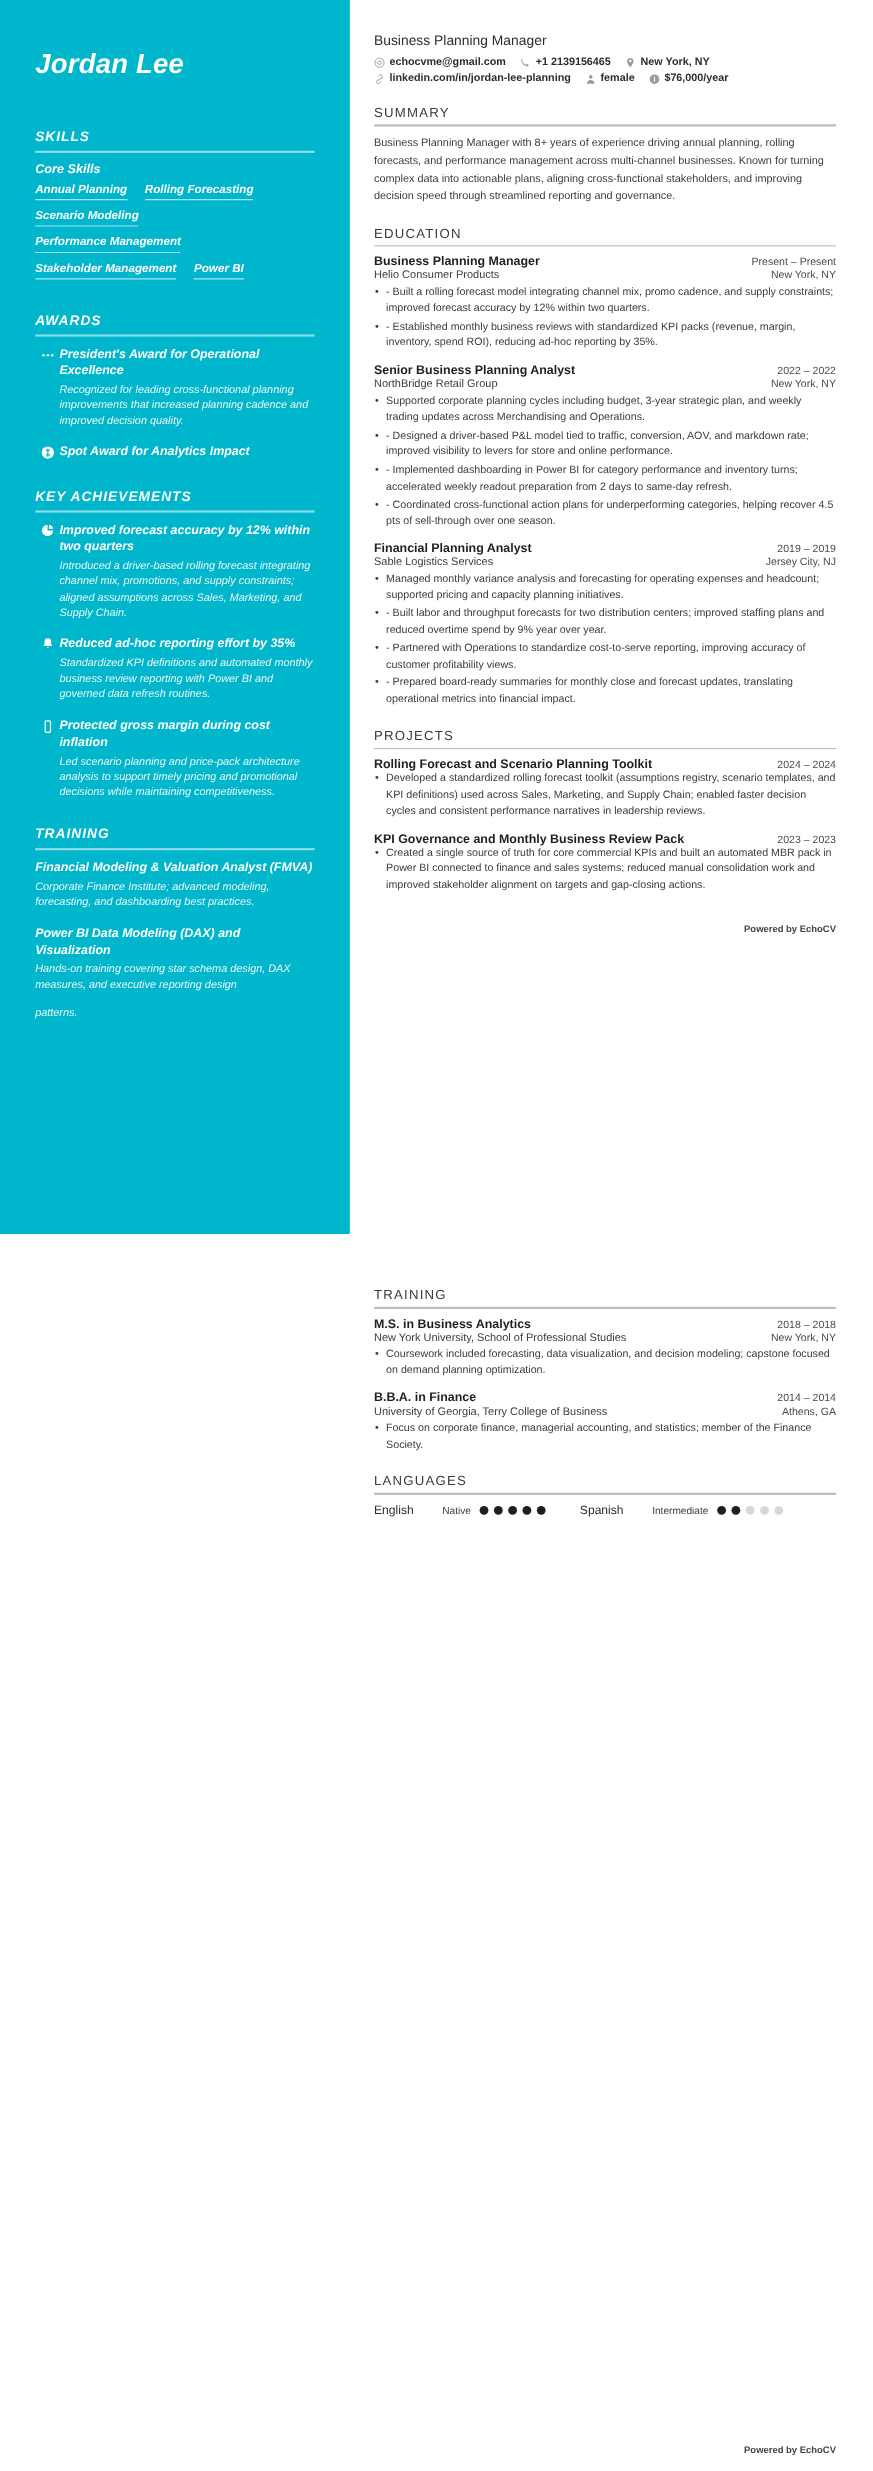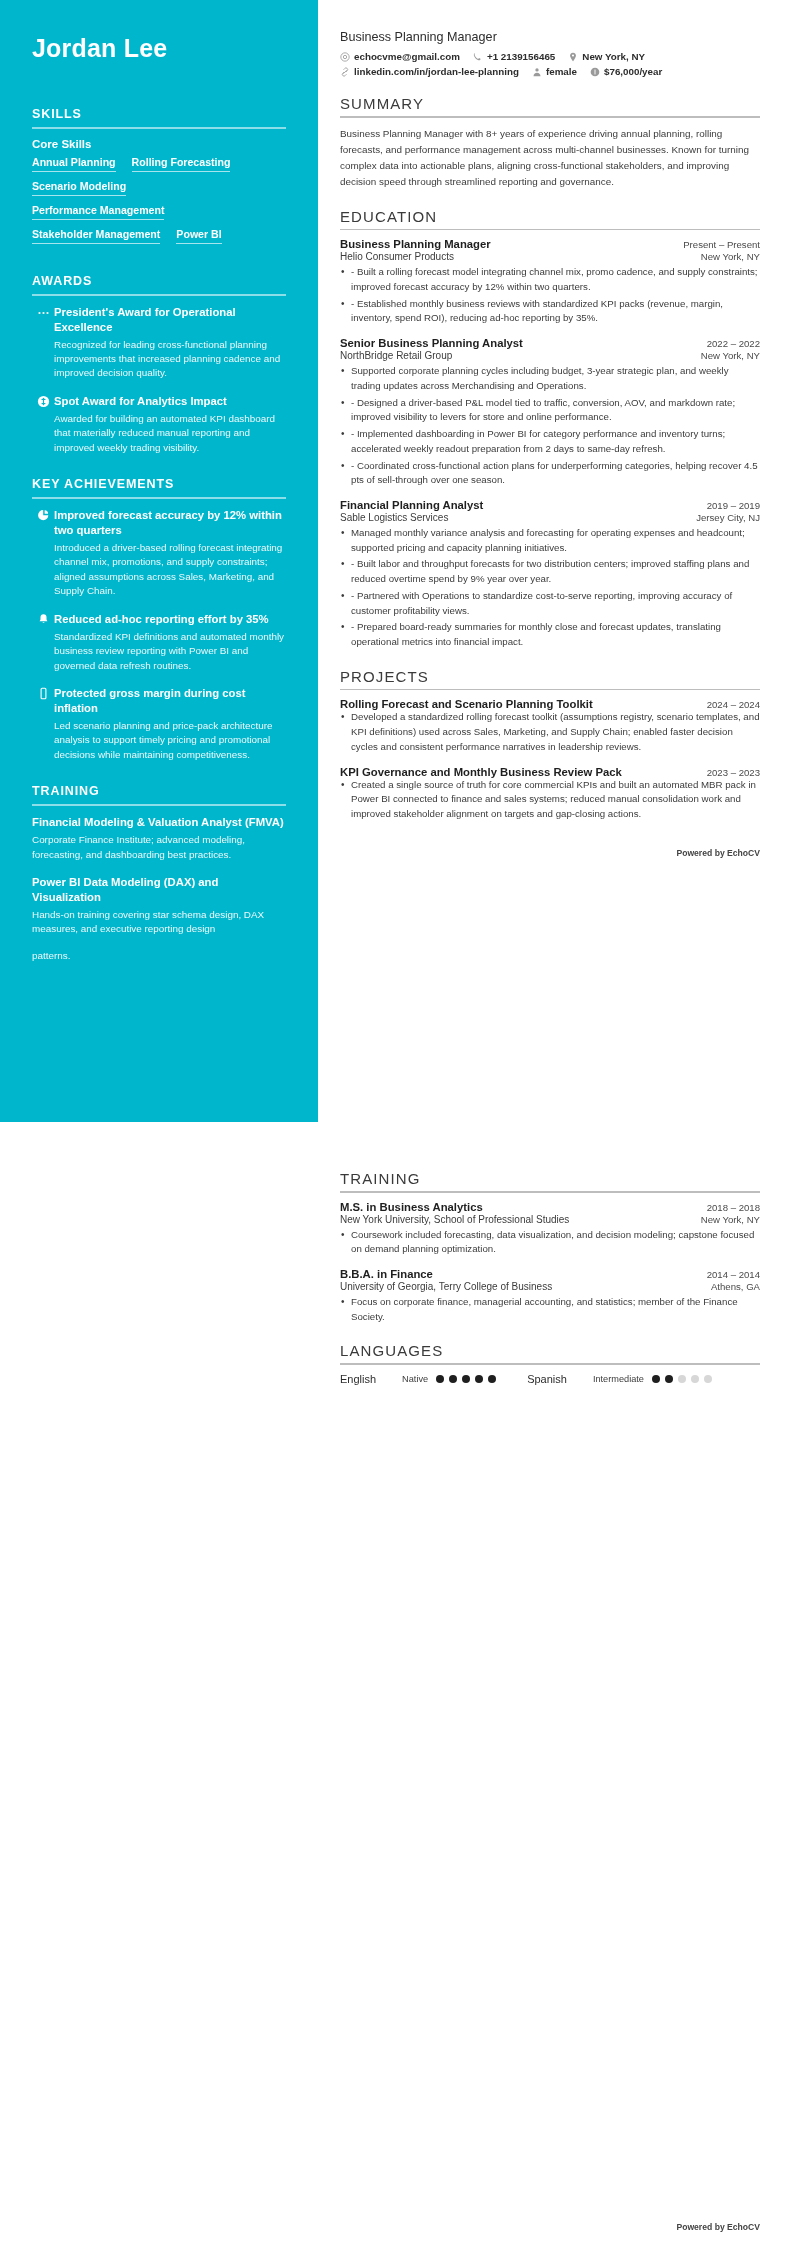--- a/index.html
+++ b/index.html
@@ -25,21 +25,22 @@
   }
   .sheet-1 { height: 1122px; }
   .sheet-2 { height: 1124px; }
 
   
   .sidebar {
     width: 318px;
     flex: 0 0 318px;
     background: #00b6cc;
     color: #ffffff;
-    padding: 34px 32px 20px 32px;
+    padding: 44px 32px 20px 32px;
+    font-style: italic;
   }
   .sidebar-2 { background: #ffffff; }
 
   .cand-name {
     font-size: 25px;
     font-weight: bold;
     letter-spacing: .2px;
     line-height: 1.15;
     margin-bottom: 44px;
     color: #ffffff;
@@ -140,21 +141,21 @@
   }
   .contact-item {
     display: flex;
     align-items: center;
     margin-right: 13px;
   }
   .contact-item svg { margin-right: 4px; display: block; }
 
   .sec { margin-top: 17px; }
   .sec-title {
-    font-size: 15px;
+    font-size: 12px;
     letter-spacing: 1.1px;
     color: #3a3a3a;
     margin-bottom: 4px;
     margin-top: 18px;
   }
   .sec-rule {
     height: 1.5px;
     background: #bdbdbd;
     margin-bottom: 8px;
   }
@@ -287,21 +288,20 @@
 
         <div class="award-item">
           <span class="award-ico">
             <svg width="13" height="13" viewBox="0 0 13 13">
                 <circle cx="6.5" cy="6.5" r="5.6" fill="#ffffff"></circle>
                 <path d="M6.5 3.2v6.6M5 4.4h3M5 8.6h3" stroke="#00b6cc" stroke-width="1.1" stroke-linecap="round"></path>
               </svg>
           </span>
           <div class="award-body">
             <div class="award-title">Spot Award for Analytics Impact</div>
-            <div class="award-desc">Awarded for building an automated KPI dashboard that materially reduced manual reporting and improved weekly trading visibility.</div>
           </div>
         </div>
       </section>
 
       <section class="side-sec">
         <div class="side-sec-title">KEY ACHIEVEMENTS</div>
         <div class="side-rule"></div>
 
         <div class="ach-item">
           <span class="ach-ico">

